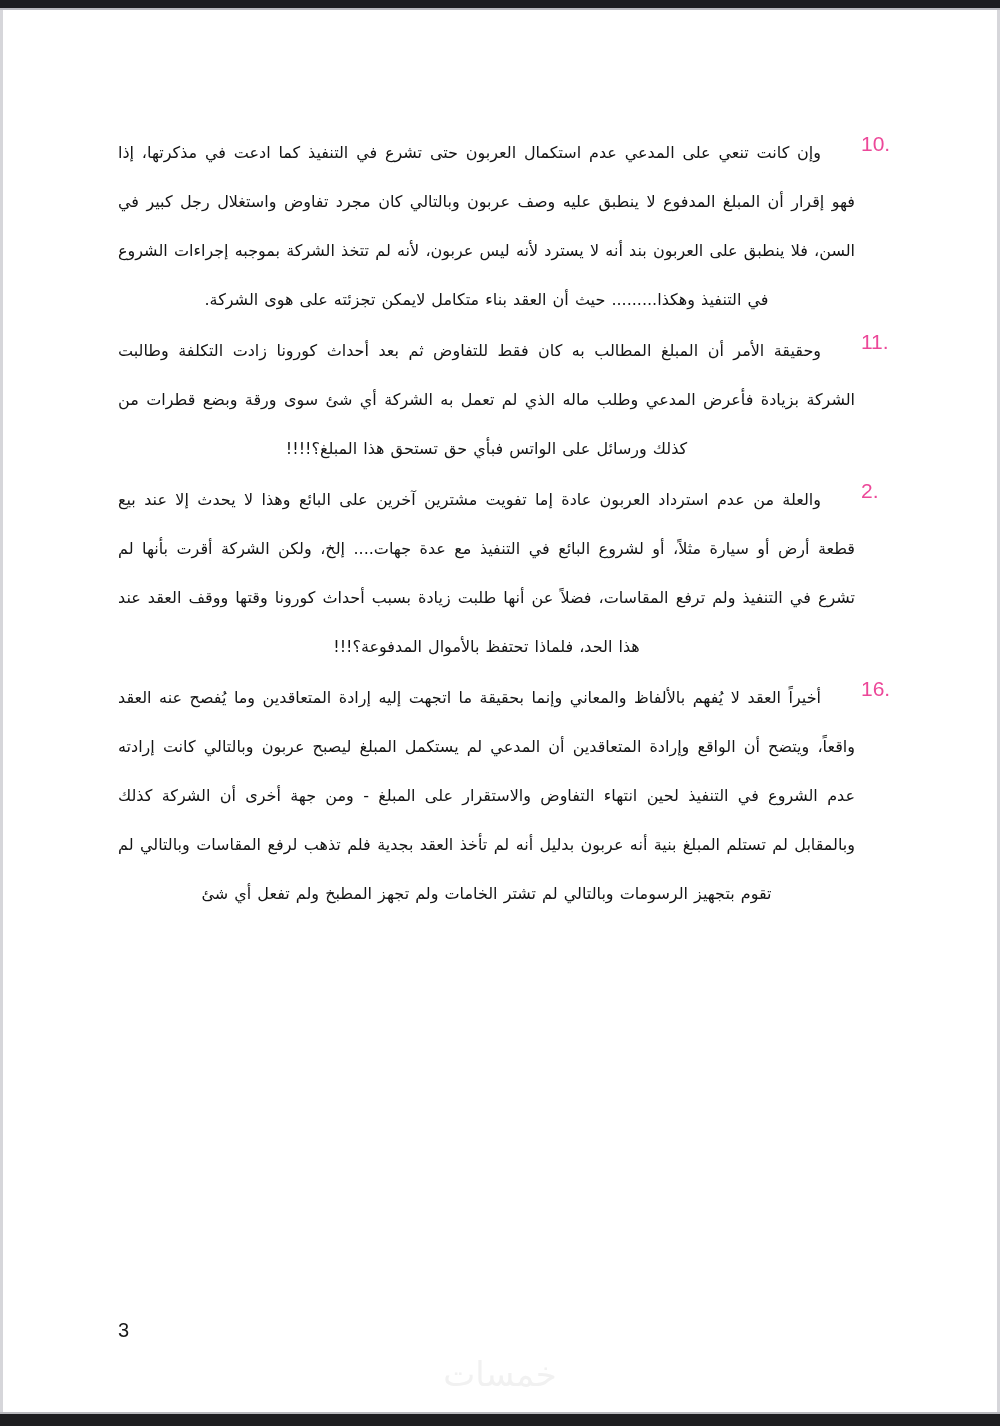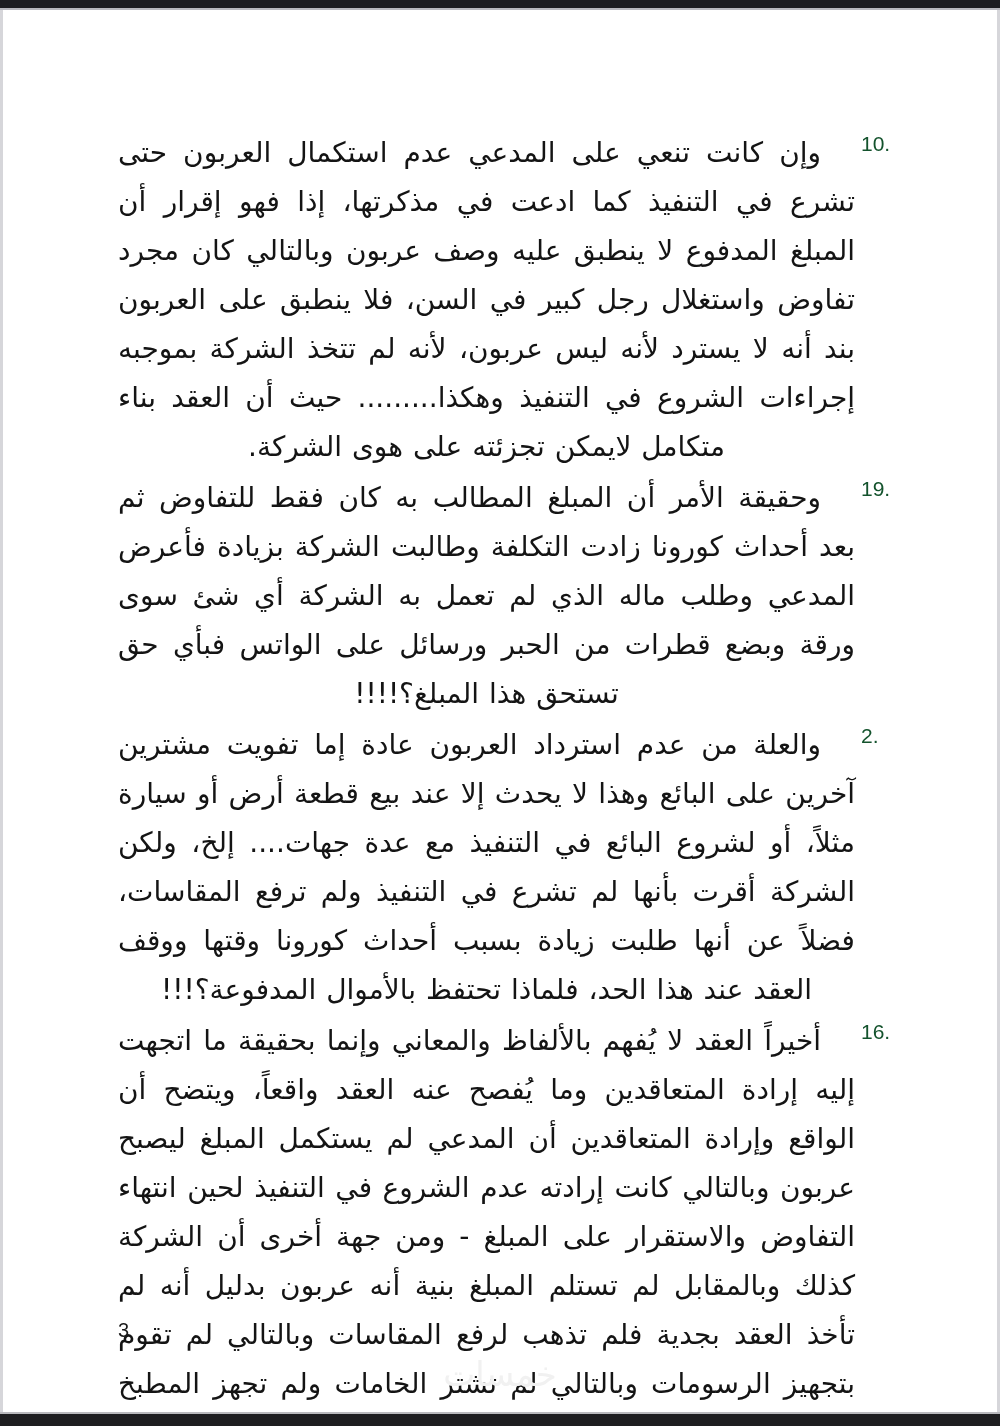--- a/index.html
+++ b/index.html
@@ -87,28 +87,28 @@
   }
 
   .clause-number {
     position: absolute;
     right: -48px;
     top: 4px;
     width: 42px;
     text-align: left;
     font-family: "Liberation Sans", sans-serif;
     font-size: 21px;
-    color: #14532d;
+    color: #ec4899;
     direction: ltr;
     unicode-bidi: isolate;
   }
 
   .clause-text {
     display: block;
-    font-size: 28px;
+    font-size: 16px;
     line-height: 49px;
     color: #141414;
     text-align: justify;
     text-align-last: center;
     word-spacing: 1px;
   }
 
   .clause-text.lead {
     text-indent: 34px;
   }
@@ -148,22 +148,22 @@
 
   <div class="doc-body">
     <ol class="clause-list">
 
       <li class="clause">
         <span class="clause-number">10.</span>
         <span class="clause-text lead">وإن كانت تنعي على المدعي عدم استكمال العربون حتى تشرع في التنفيذ كما ادعت في مذكرتها، إذا فهو إقرار أن المبلغ المدفوع لا ينطبق عليه وصف عربون وبالتالي كان مجرد تفاوض واستغلال رجل كبير في السن، فلا ينطبق على العربون بند أنه لا يسترد لأنه ليس عربون، لأنه لم تتخذ الشركة بموجبه إجراءات الشروع في التنفيذ وهكذا......... حيث أن العقد بناء متكامل لايمكن تجزئته على هوى الشركة.</span>
       </li>
 
       <li class="clause">
-        <span class="clause-number">19.</span>
-        <span class="clause-text lead">وحقيقة الأمر أن المبلغ المطالب به كان فقط للتفاوض ثم بعد أحداث كورونا زادت التكلفة وطالبت الشركة بزيادة فأعرض المدعي وطلب ماله الذي لم تعمل به الشركة أي شئ سوى ورقة وبضع قطرات من الحبر ورسائل على الواتس فبأي حق تستحق هذا المبلغ؟!!!!</span>
+        <span class="clause-number">11.</span>
+        <span class="clause-text lead">وحقيقة الأمر أن المبلغ المطالب به كان فقط للتفاوض ثم بعد أحداث كورونا زادت التكلفة وطالبت الشركة بزيادة فأعرض المدعي وطلب ماله الذي لم تعمل به الشركة أي شئ سوى ورقة وبضع قطرات من كذلك ورسائل على الواتس فبأي حق تستحق هذا المبلغ؟!!!!</span>
       </li>
 
       <li class="clause">
         <span class="clause-number">2.</span>
         <span class="clause-text lead">والعلة من عدم استرداد العربون عادة إما تفويت مشترين آخرين على البائع وهذا لا يحدث إلا عند بيع قطعة أرض أو سيارة مثلاً، أو لشروع البائع في التنفيذ مع عدة جهات.... إلخ، ولكن الشركة أقرت بأنها لم تشرع في التنفيذ ولم ترفع المقاسات، فضلاً عن أنها طلبت زيادة بسبب أحداث كورونا وقتها ووقف العقد عند هذا الحد، فلماذا تحتفظ بالأموال المدفوعة؟!!!</span>
       </li>
 
       <li class="clause">
         <span class="clause-number">16.</span>
         <span class="clause-text lead">أخيراً العقد لا يُفهم بالألفاظ والمعاني وإنما بحقيقة ما اتجهت إليه إرادة المتعاقدين وما يُفصح عنه العقد واقعاً، ويتضح أن الواقع وإرادة المتعاقدين أن المدعي لم يستكمل المبلغ ليصبح عربون وبالتالي كانت إرادته عدم الشروع في التنفيذ لحين انتهاء التفاوض والاستقرار على المبلغ - ومن جهة أخرى أن الشركة كذلك وبالمقابل لم تستلم المبلغ بنية أنه عربون بدليل أنه لم تأخذ العقد بجدية فلم تذهب لرفع المقاسات وبالتالي لم تقوم بتجهيز الرسومات وبالتالي لم تشتر الخامات ولم تجهز المطبخ ولم تفعل أي شئ</span>

